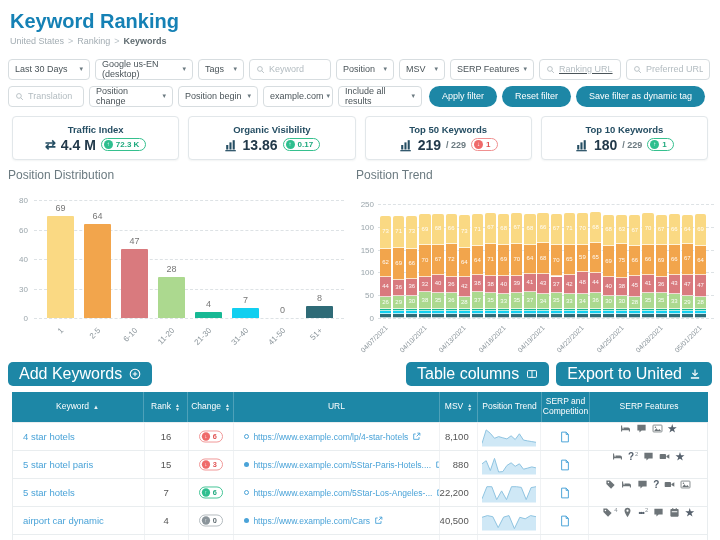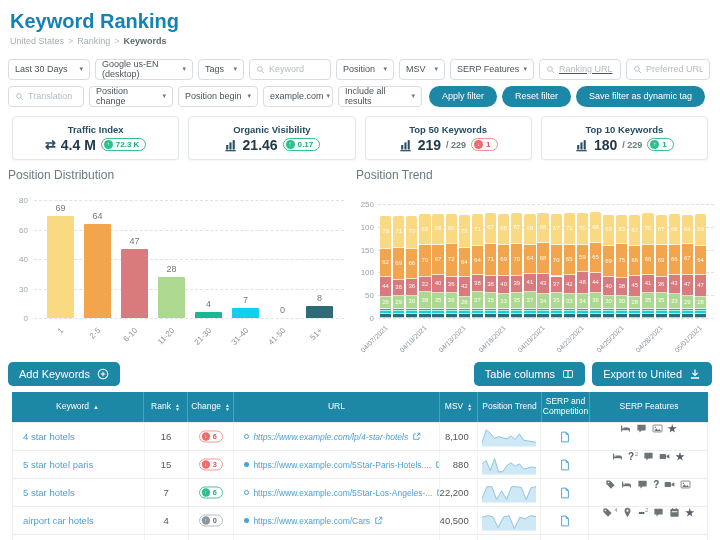--- a/index.html
+++ b/index.html
@@ -65,21 +65,21 @@
   .xcat { position:absolute; font-size:8px; color:#8A949A; text-align:right;
           transform:rotate(-45deg); transform-origin:100% 0; white-space:nowrap; }
   .seg { position:absolute; border-bottom:1px solid rgba(255,255,255,.7); }
   .seg-label { position:absolute; width:100%; text-align:center; font-size:6px;
                color:rgba(255,255,255,.95); }
   .xdate { position:absolute; font-size:7px; color:#8A949A; text-align:right;
            transform:rotate(-45deg); transform-origin:100% 0; white-space:nowrap; }
 
   .toolbar { display:flex; align-items:center; padding:0 8px; margin-top:2px; gap:7px; }
   .tbtn { height:24px; border:none; border-radius:5px; background:#1D87A6; color:#fff;
-          font-size:11px; padding:0 11px; display:flex; align-items:center; gap:7px;
+          font-size:16px; padding:0 11px; display:flex; align-items:center; gap:7px;
           font-family:inherit; cursor:pointer; }
   .tbtn .ic { width:12px; height:12px; color:#fff; }
   .spacer { flex:1; }
 
   .ktable { margin:6px 12px 0; }
   .thead { display:flex; background:#1D87A6; color:#fff; }
   .th { display:flex; align-items:center; justify-content:center; text-align:center;
         font-size:8.5px; padding:2px 3px; min-height:30px; gap:4px; cursor:pointer;
         border-right:1px solid rgba(255,255,255,.22); line-height:1.15; }
   .th:last-child { border-right:none; }
@@ -269,21 +269,21 @@
             <span data-interactable="false">72.3 K</span>
           </span>
         </div>
       </div>
       <div class="kpi" data-interactable="false">
         <div class="lbl" data-interactable="false">Organic Visibility</div>
         <div class="vrow" data-interactable="false">
           <svg class="kicon" data-interactable="false">
             <use href="#i-barchart"></use>
           </svg>
-          <span class="val" data-interactable="false">21.46</span>
+          <span class="val" data-interactable="false">13.86</span>
           <span class="badge green" data-interactable="false">
             <span class="circ" data-interactable="false">↑</span>
             <span data-interactable="false">0.17</span>
           </span>
         </div>
       </div>
       <div class="kpi" data-interactable="false">
         <div class="lbl" data-interactable="false">Top 50 Keywords</div>
         <div class="vrow" data-interactable="false">
           <svg class="kicon" data-interactable="false">
@@ -821,21 +821,21 @@
         <div class="td left" data-interactable="false" style="width: 132px;">
           <span class="kw-link" data-interactable="true">4 star hotels</span>
         </div>
         <div class="td" data-interactable="false" style="width: 44px;">16</div>
         <div class="td" data-interactable="false" style="width: 46px;">
           <span class="badge red chg" data-interactable="false">
             <span class="circ" data-interactable="false">↓</span>
             <span data-interactable="false">6</span>
           </span>
         </div>
-        <div class="td left" data-interactable="false" style="width: 206px; font-style: italic;">
+        <div class="td left" data-interactable="false" style="width: 206px;">
           <span class="bullet hollow" data-interactable="false"></span>
           <span class="url-link" data-interactable="true">https://www.example.com/lp/4-star-hotels</span>
           <svg class="ext" data-interactable="true">
             <use href="#i-external"></use>
           </svg>
         </div>
         <div class="td right" data-interactable="false" style="width: 38px;">8,100</div>
         <div class="td" data-interactable="false" style="width: 64px;">
           <svg width="54" height="20" viewBox="0 0 54 20" data-interactable="false">
             <polygon points="0,19.5 0.0,16.4 4.2,2.9 8.3,6.3 12.5,11.3 16.6,9.6 20.8,10.8 24.9,11.9 29.1,8.8 33.2,12.5 37.4,6.8 41.5,13.1 45.7,13.9 49.8,14.6 54.0,15.3 54,19.5" fill="#CFE8F6"></polygon>
@@ -979,21 +979,21 @@
           </span>
           <span class="sfitem" data-interactable="false">
             <svg class="ic" data-interactable="false">
               <use href="#i-image"></use>
             </svg>
           </span>
         </div>
       </div>
       <div class="trow" data-interactable="false">
         <div class="td left" data-interactable="false" style="width: 132px;">
-          <span class="kw-link" data-interactable="true">airport car hotels</span>
+          <span class="kw-link" data-interactable="true">airport car dynamic</span>
         </div>
         <div class="td" data-interactable="false" style="width: 44px;">4</div>
         <div class="td" data-interactable="false" style="width: 46px;">
           <span class="badge gray chg" data-interactable="false">
             <span class="circ" data-interactable="false">↑</span>
             <span data-interactable="false">0</span>
           </span>
         </div>
         <div class="td left" data-interactable="false" style="width: 206px;">
           <span class="bullet filled" data-interactable="false"></span>

